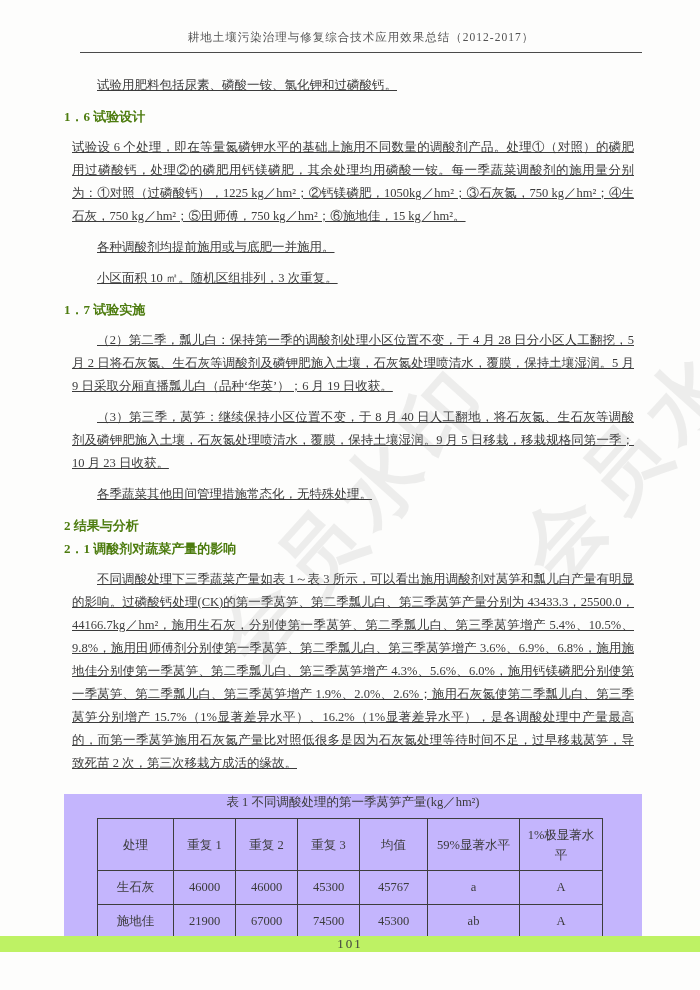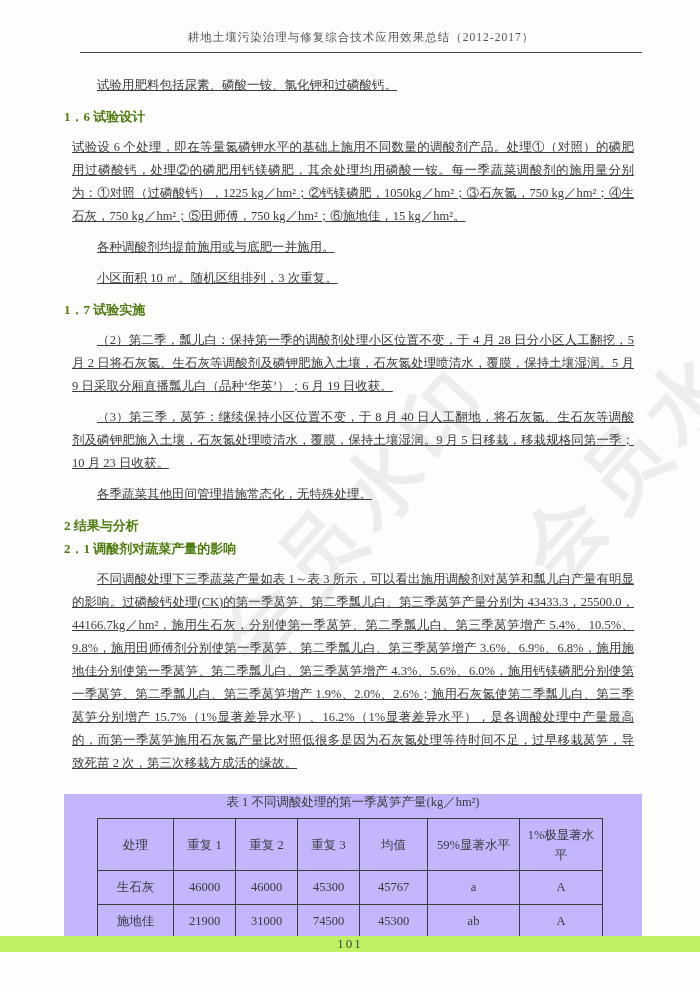--- a/index.html
+++ b/index.html
@@ -122,21 +122,21 @@
           <td>46000</td>
           <td>46000</td>
           <td>45300</td>
           <td>45767</td>
           <td>a</td>
           <td>A</td>
         </tr>
         <tr>
           <td>施地佳</td>
           <td>21900</td>
-          <td>31000</td>
+          <td>67000</td>
           <td>74500</td>
           <td>45300</td>
           <td>ab</td>
           <td>A</td>
         </tr>
       </tbody>
     </table>
   </div>
 
   <div class="page-footer">

